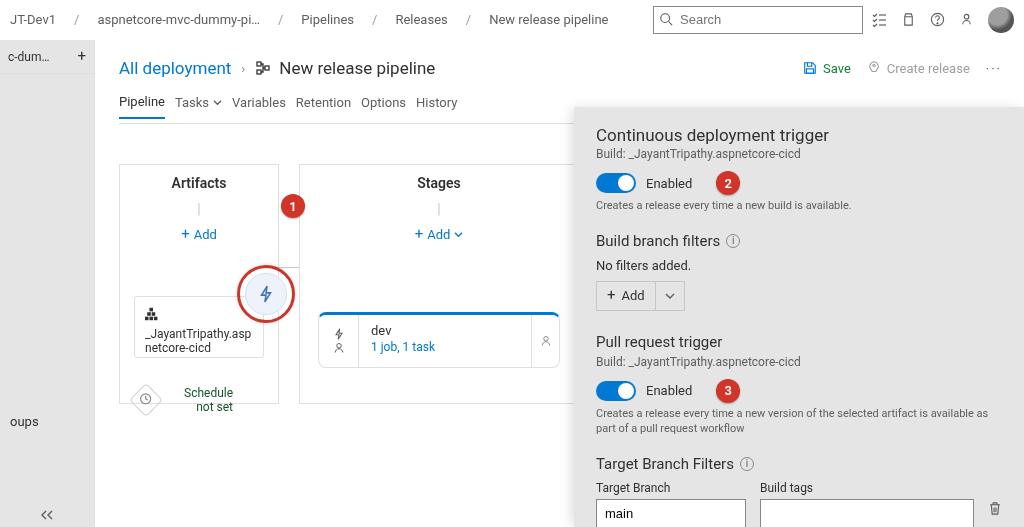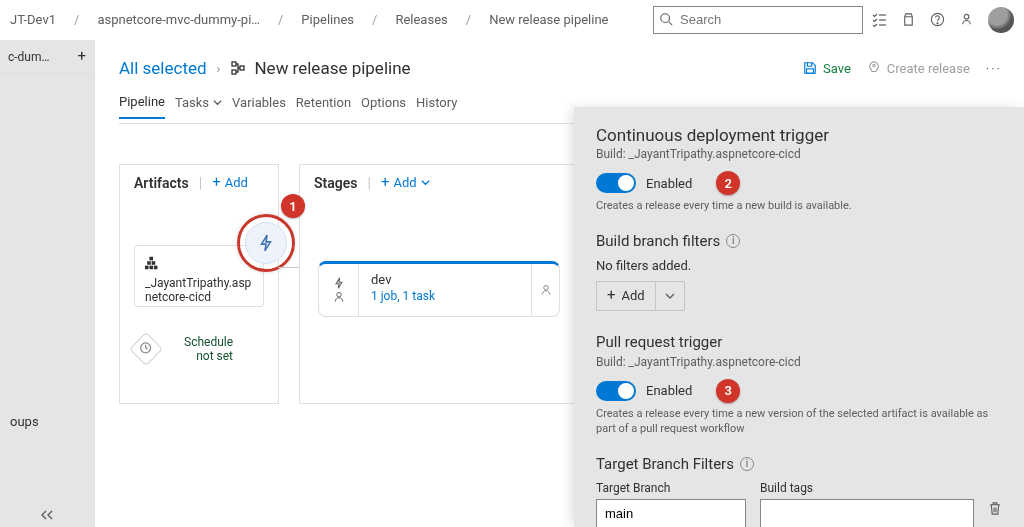--- a/index.html
+++ b/index.html
@@ -96,24 +96,25 @@
   .tab { padding-bottom:8px; color:#605e5c; font-size:13px; display:flex; align-items:center; gap:4px;}
   .tab.active { color:#323130; border-bottom:2px solid var(--ms-blue); font-weight:400;}
   
   .canvas { position:relative; padding-top:40px;}
   .panel {
     position:absolute;
     border:1px solid var(--ms-border);
     background:#fff;
   }
   .panel-header {
-    display:flex; align-items:flex-start; gap:10px;
+    display:flex; align-items:center; gap:10px;
     padding:10px 14px;
     font-weight:600;
     font-size:14px;
+    flex-direction:column;
   }
   .panel-header .pipe { color:#c8c6c4; font-weight:400;}
   .panel-header .add { color:var(--ms-link); font-weight:400; font-size:13px; display:flex; align-items:center; gap:4px;}
   
   .artifacts { top:40px; left:0; width:160px; height:240px; }
   .artifact-card {
     margin:44px 14px 0 14px;
     border:1px solid var(--ms-border);
     border-radius:3px;
     padding:10px 10px 8px 10px;
@@ -311,21 +312,21 @@
   <div class="nav-collapse">
     <svg width="16" height="12" viewBox="0 0 16 12" fill="none" stroke="#605e5c" stroke-width="1.4">
         <path d="M7 2L3 6l4 4"></path>
         <path d="M13 2L9 6l4 4"></path>
       </svg>
   </div>
 </div>
 
 <div class="main">
   <div class="title-row">
-    <span class="all">All selected</span>
+    <span class="all">All deployment</span>
     <span class="chev">›</span>
     <span class="pname">
       <svg width="16" height="16" viewBox="0 0 16 16" fill="none" stroke="#323130" stroke-width="1.3">
           <rect x="2" y="2" width="4" height="4"></rect>
           <rect x="2" y="10" width="4" height="4"></rect>
           <rect x="10" y="6" width="4" height="4"></rect>
           <path d="M6 4h2v8H6"></path>
           <path d="M8 8h2"></path>
         </svg>
       <span>New release pipeline</span>

